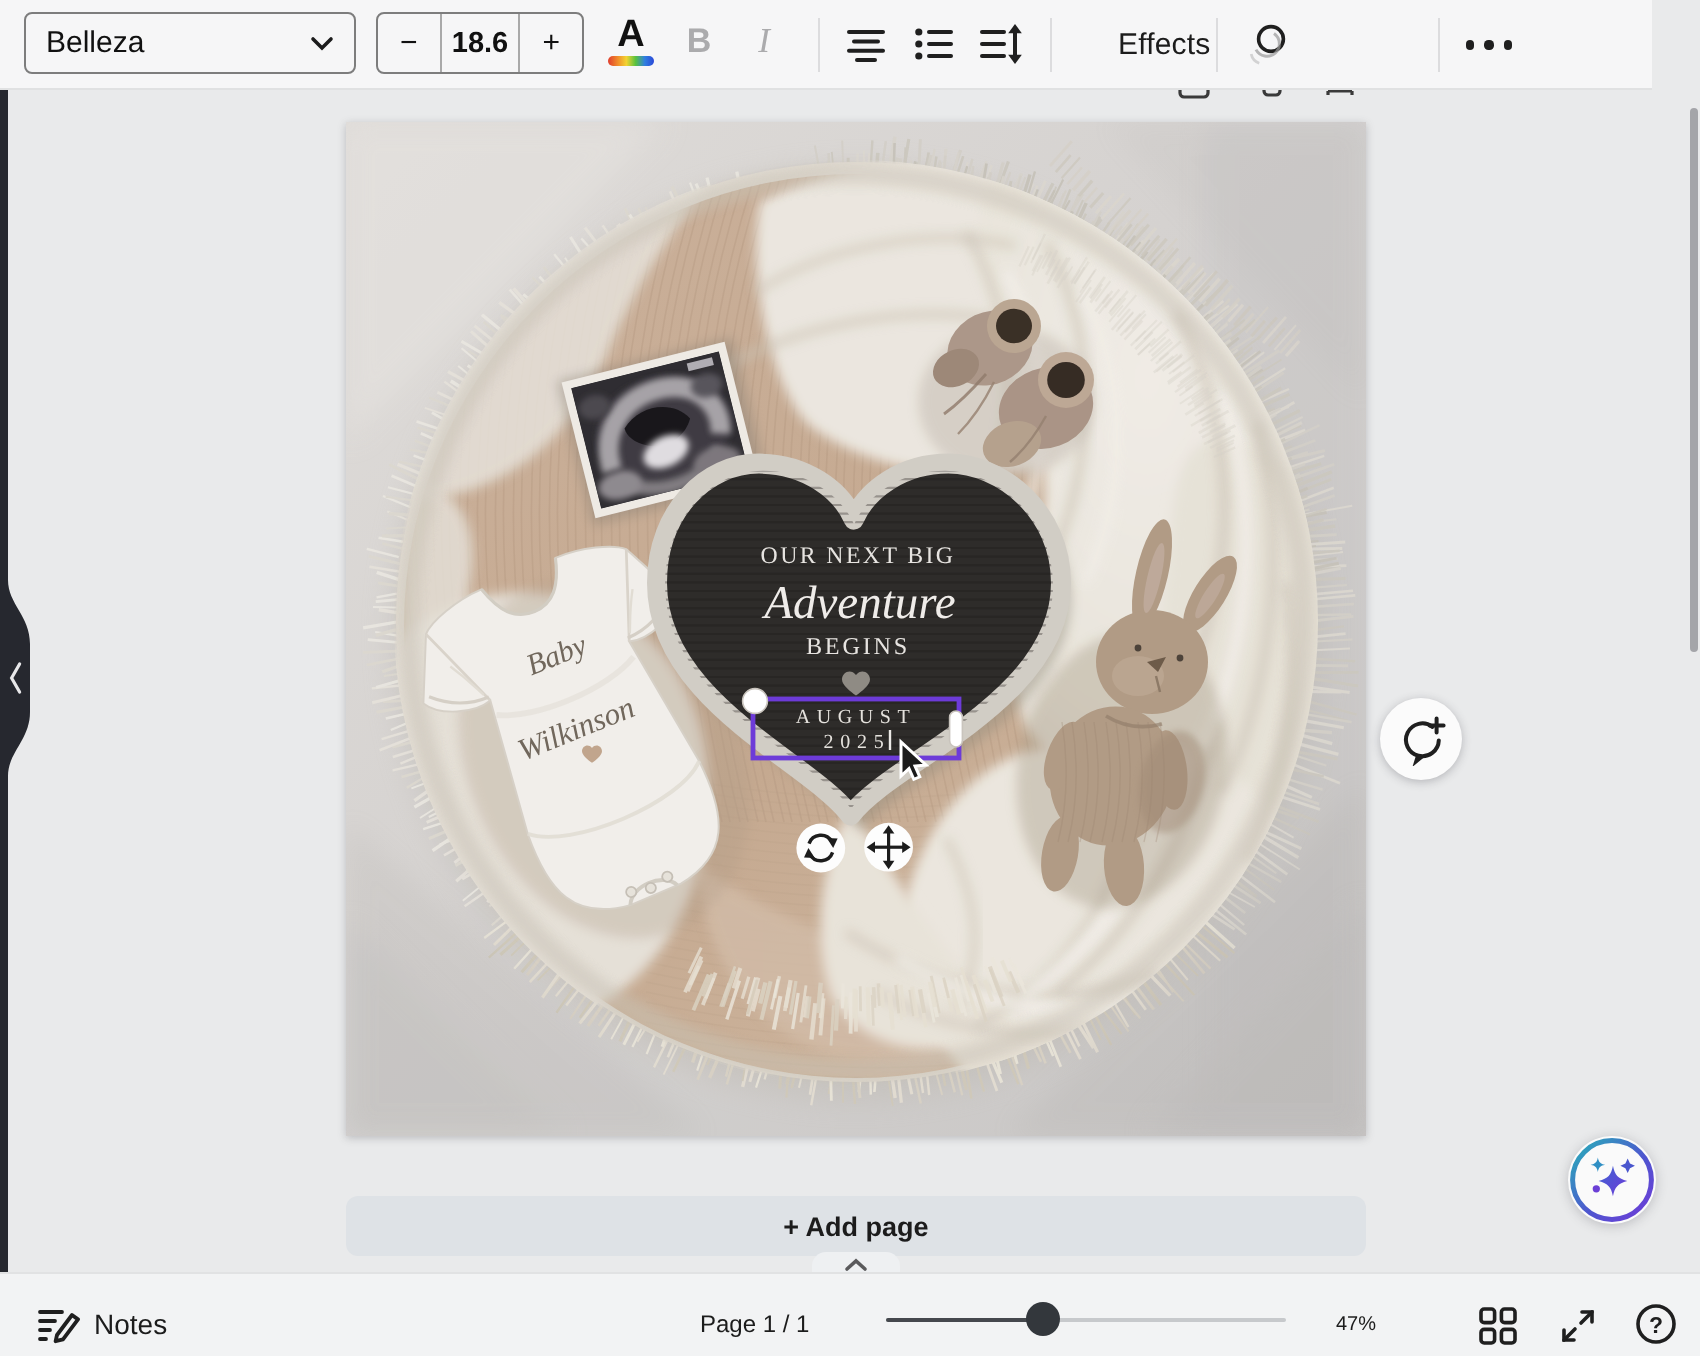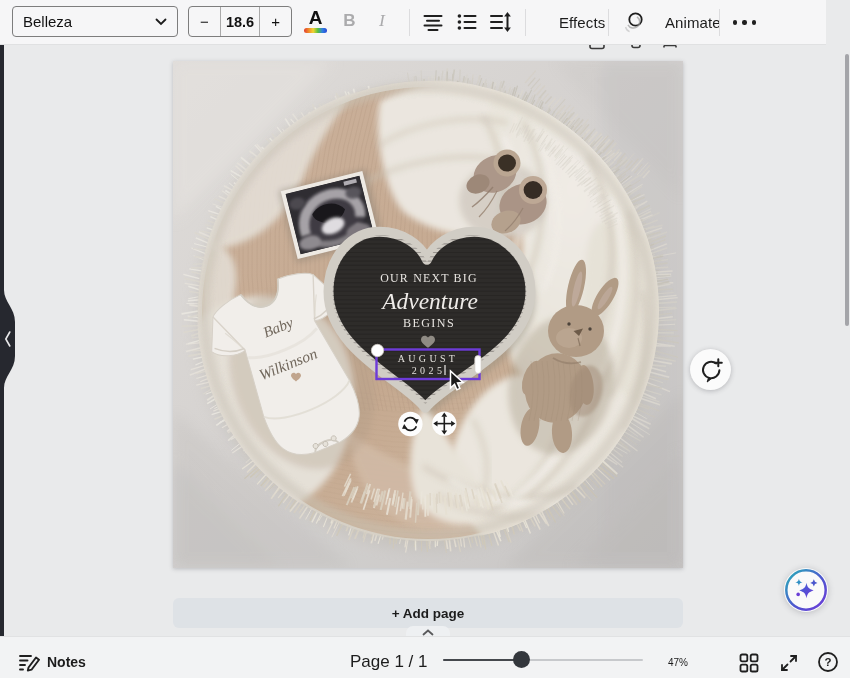--- a/index.html
+++ b/index.html
@@ -1230,21 +1230,20 @@
         </g>
       </svg></div>
   <div class="vsep" style="left:525px"></div>
   <div class="tbtxt" style="left:543px">Effects</div>
   <div class="vsep" style="left:608px"></div>
   <div class="ic" style="left:622px;top:10px"><svg width="24" height="24" viewBox="0 0 24 24" fill="none">
 <circle cx="13.5" cy="9.5" r="6.2" stroke="#1f1f1f" stroke-width="1.8"></circle>
 <path d="M8.2,12.6 a6.2,6.2 0 1,0 9,-8" stroke="#9a9a9a" stroke-width="1.5" transform="translate(-2.2,2.2)" opacity="0.7"></path>
 <path d="M7.2,13.6 a6.2,6.2 0 0,0 4,4.6" stroke="#bbb" stroke-width="1.4" transform="translate(-3.6,3.4)" opacity="0.6"></path>
 </svg></div>
-  <div class="tbtxt" style="left:649px">Animate</div>
   <div class="vsep" style="left:719px"></div>
   <div class="dots3">
       <i></i>
       <i></i>
       <i></i>
     </div>
 </div>
 <svg width="18" height="678" viewBox="0 0 18 678" style="position:absolute;left:0;top:0">
 <path d="M0,45 L4,45 L4,290 C4,302 15,308 15,322 L15,356 C15,370 4,376 4,388 L4,678 L0,678 Z" fill="#26282f"></path>
 <path d="M9.8,332 L5.8,339 L9.8,346" stroke="#e8e8ea" stroke-width="1.6" fill="none" stroke-linecap="round"></path>
@@ -1289,24 +1288,24 @@
 <g stroke="#1f1f1f" stroke-width="1.9" stroke-linecap="round">
           <line x1="2" y1="5" x2="13" y2="5"></line>
           <line x1="2" y1="9.5" x2="9.5" y2="9.5"></line>
           <line x1="2" y1="14" x2="7" y2="14"></line>
         </g>
 <g>
           <path d="M10.5,16.5 L18,6.5 L21,8.7 L13.5,18.7 L9.8,19.6 Z" fill="none" stroke="#1f1f1f" stroke-width="1.9" stroke-linejoin="round"></path>
         </g>
 <line x1="2" y1="18.5" x2="5" y2="18.5" stroke="#1f1f1f" stroke-width="1.9" stroke-linecap="round"></line>
       </svg>
-      <span style="font-size:14px;font-weight:bold">Notes</span>
+      <span style="font-size:14px;font-weight:normal">Notes</span>
     </div>
   <div class="bbitem" style="left:350px;top:14px;height:22px">
-      <span style="font-size:17px">Page 1 / 1</span>
+      <span style="font-size:12px">Page 1 / 1</span>
     </div>
   <div class="slider">
       <div class="fill"></div>
       <div class="knob"></div>
     </div>
   <div class="bbitem" style="left:668px;top:14px;height:22px">
       <span style="font-size:10px">47%</span>
     </div>
   <div class="bbitem" style="left:739px;top:16px">
       <svg width="20" height="20" viewBox="0 0 20 20" fill="none" stroke="#1f1f1f" stroke-width="1.8">

